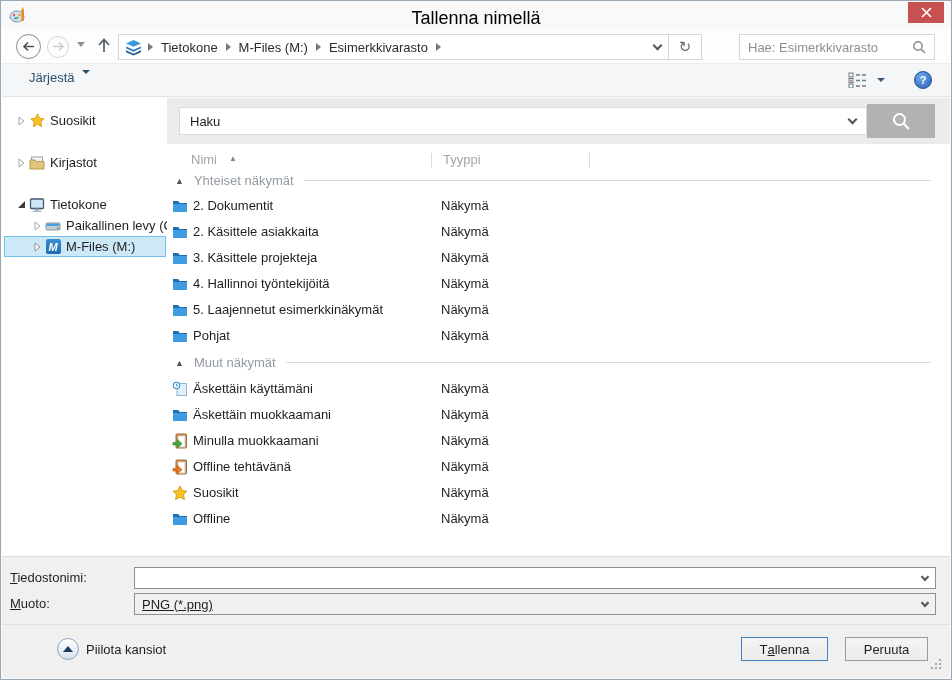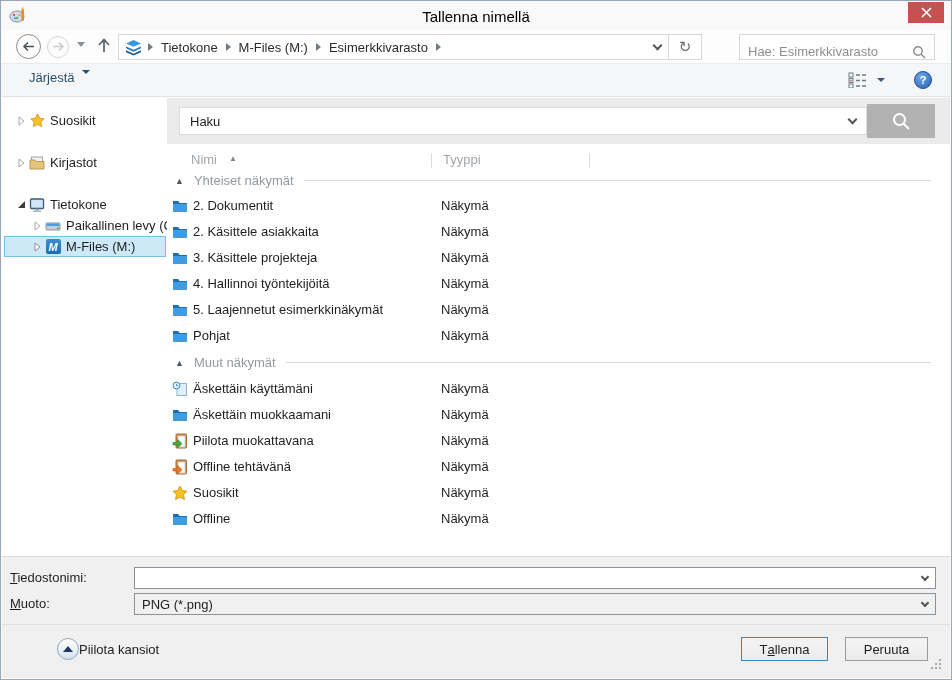--- a/index.html
+++ b/index.html
@@ -3,39 +3,39 @@
 <meta charset="utf-8">
 <style>
   * { margin:0; padding:0; box-sizing:border-box; }
   html,body { width:952px; height:680px; }
   body { font-family:"Liberation Sans","DejaVu Sans",sans-serif; font-size:13px; color:#1e1e1e; background:#fff; }
   .win { position:relative; width:952px; height:680px; background:#fbfbfb; border:1px solid #9aa7b5; overflow:hidden; }
 
   
   .titlebar { position:absolute; left:0; top:0; right:0; height:29px; background:#f9f9f9; }
   .appicon { position:absolute; left:8px; top:5px; width:18px; height:18px; }
-  .title { position:absolute; left:0; right:0; top:7px; text-align:center; font-size:15px; color:#000; }
+  .title { position:absolute; left:0; right:0; top:7px; text-align:center; font-size:18px; color:#000; }
   .closebtn { position:absolute; left:907px; top:1px; width:36px; height:21px; background:#c75050; display:flex; align-items:center; justify-content:center; cursor:pointer; }
 
   
   .navbar { position:absolute; left:1px; top:29px; right:1px; height:33px; background:#fdfdfd; }
   .circ { position:absolute; border-radius:50%; display:flex; align-items:center; justify-content:center; }
   .back { left:14px; top:4px; width:25px; height:25px; border:1px solid #848b92; }
   .fwd  { left:45px; top:5.5px; width:22px; height:22px; border:1px solid #d4d7da; }
   .navchev { position:absolute; left:75px; top:12px; width:0; height:0; border-left:4px solid transparent; border-right:4px solid transparent; border-top:5px solid #8b9198; }
   .uparrow { position:absolute; left:95px; top:7px; }
   .crumbbox { position:absolute; left:116px; top:4px; width:584px; height:26px; background:#fff; border:1px solid #d6d6d6; display:flex; align-items:center; }
   .crumbbox .stack { margin:0 4px 0 6px; }
   .crumbseg { padding:0 6px; color:#2b2b2b; cursor:pointer; white-space:nowrap; }
   .crumbarrow { width:0; height:0; border-top:4px solid transparent; border-bottom:4px solid transparent; border-left:5px solid #6f7a84; margin:0 2px; }
   .crumbspacer { flex:1; }
   .chev { display:inline-block; width:7px; height:7px; border-left:2px solid #555; border-bottom:2px solid #555; transform:rotate(-45deg); margin-bottom:3px; }
   .crumbdrop { width:22px; display:flex; justify-content:center; align-items:center; align-self:stretch; cursor:pointer; }
   .refreshbtn { width:33px; align-self:stretch; border-left:1px solid #d6d6d6; display:flex; align-items:center; justify-content:center; cursor:pointer; font-size:15px; color:#6d6d6d; }
-  .navsearch { position:absolute; left:737px; top:4px; width:196px; height:26px; background:#fff; border:1px solid #d6d6d6; display:flex; align-items:flex-end; padding:0 8px; }
+  .navsearch { position:absolute; left:737px; top:4px; width:196px; height:26px; background:#fff; border:1px solid #d6d6d6; display:flex; align-items:center; padding:0 8px; }
   .navsearch .ph { flex:1; color:#8f8f8f; }
 
   
   .toolbar { position:absolute; left:1px; top:62px; right:1px; height:34px; background:#f5f6f7; border-bottom:1px solid #e2e4e6; border-top:1px solid #ececee; }
   .organize { position:absolute; left:18px; top:6px; height:22px; display:flex; align-items:flex-start; gap:7px; padding:0 9px; color:#29506e; cursor:pointer; }
   .tridown { width:0; height:0; border-left:4px solid transparent; border-right:4px solid transparent; border-top:4px solid #29506e; }
   .viewbtn { position:absolute; left:846px; top:8px; display:flex; align-items:center; gap:10px; cursor:pointer; }
   .viewbtn .tridown { border-top-color:#3a576f; }
   .helpbtn { position:absolute; left:912px; top:7px; width:18px; height:18px; border-radius:50%; background:radial-gradient(circle at 35% 30%, #6ea6e8, #2a62b8); border:1px solid #1d4c93; color:#fff; font-weight:bold; font-size:11px; display:flex; align-items:center; justify-content:center; cursor:pointer; }
 
@@ -70,25 +70,25 @@
   .lrow .ic { position:absolute; left:5px; top:2px; width:16px; height:16px; }
   .lrow .nm { position:absolute; left:26px; top:2px; white-space:nowrap; }
   .lrow .tp { position:absolute; left:274px; top:2px; }
 
   
   .bottom { position:absolute; left:1px; top:555px; right:1px; bottom:1px; background:#f0f0f0; border-top:1px solid #dcdcdc; }
   .flabel { position:absolute; width:120px; text-align:left; }
   .mn { text-decoration:underline; }
   .fninput { position:absolute; left:132px; top:10px; width:802px; height:22px; background:#fff; border:1px solid #8a9199; display:flex; align-items:center; padding:0 7px; }
   .fninput .val { flex:1; }
-  .fmtselect { position:absolute; left:132px; top:36px; width:802px; height:22px; background:#f0f0f0; border:1px solid #8a9199; display:flex; align-items:center; padding:0 7px; cursor:pointer; }
+  .fmtselect { position:absolute; left:132px; top:36px; width:802px; height:22px; background:#f0f0f0; border:1px solid #8a9199; display:flex; align-items:center; padding:0 7px; cursor:pointer;text-decoration:underline; }
   .fmtselect .val { flex:1; }
   .chev-sm { display:inline-block; width:6px; height:6px; border-left:2px solid #555; border-bottom:2px solid #555; transform:rotate(-45deg); margin-bottom:2px; }
   .botdivider { position:absolute; left:0; right:0; top:67px; border-top:1px solid #e0e0e0; }
-  .hidefolders { position:absolute; left:55px; top:81px; display:flex; align-items:center; gap:0; cursor:pointer; }
+  .hidefolders { position:absolute; left:55px; top:81px; display:flex; align-items:center; gap:7px; cursor:pointer; }
   .hfcircle { width:22px; height:22px; border-radius:50%; border:1px solid #8fa6ba; background:linear-gradient(#ffffff,#d7e2ec); display:flex; align-items:center; justify-content:center; }
   .hfcircle .tri { width:0; height:0; border-left:5px solid transparent; border-right:5px solid transparent; border-bottom:6px solid #1f3a60; }
   .btn { position:absolute; top:80px; height:24px; background:linear-gradient(#f4f4f4,#ececec); display:flex; align-items:center; justify-content:center; cursor:pointer; }
   .savebtn { left:739px; width:87px; border:1px solid #3f82bc; }
   .cancelbtn { left:843px; width:83px; border:1px solid #9a9a9a; }
   .grip { position:absolute; left:928px; top:101px; }
 </style>
 </head>
 <body>
 
@@ -358,21 +358,21 @@
           </svg></span>
       <span class="nm">Äskettäin muokkaamani</span>
       <span class="tp">Näkymä</span>
     </div>
     <div class="lrow" style="top:333px;">
       <span class="ic"><svg width="16" height="16" viewBox="0 0 16 16">
             <rect x="4" y="1" width="10.5" height="14" rx="1" fill="#cd8a4b" stroke="#a96b33"></rect>
             <rect x="6" y="3" width="7" height="11" fill="#fff" stroke="#d0d0d0"></rect>
             <path d="M1 9.5 h4.5 v-3 l4.5 4.2 -4.5 4.2 v-3 H1 Z" fill="#3faf3f" stroke="#2c8a2c" stroke-width="0.7"></path>
           </svg></span>
-      <span class="nm">Piilota muokattavana</span>
+      <span class="nm">Minulla muokkaamani</span>
       <span class="tp">Näkymä</span>
     </div>
     <div class="lrow" style="top:359px;">
       <span class="ic"><svg width="16" height="16" viewBox="0 0 16 16">
             <rect x="4" y="1" width="10.5" height="14" rx="1" fill="#cd8a4b" stroke="#a96b33"></rect>
             <rect x="6" y="3" width="7" height="11" fill="#fff" stroke="#d0d0d0"></rect>
             <path d="M1 9.5 h4.5 v-3 l4.5 4.2 -4.5 4.2 v-3 H1 Z" fill="#ee7a22" stroke="#c25c12" stroke-width="0.7"></path>
           </svg></span>
       <span class="nm">Offline tehtävänä</span>
       <span class="tp">Näkymä</span>

